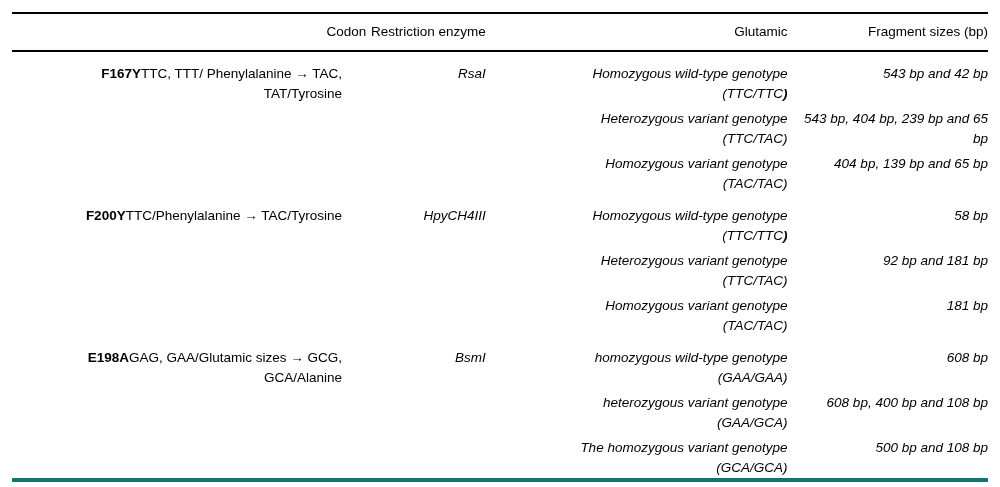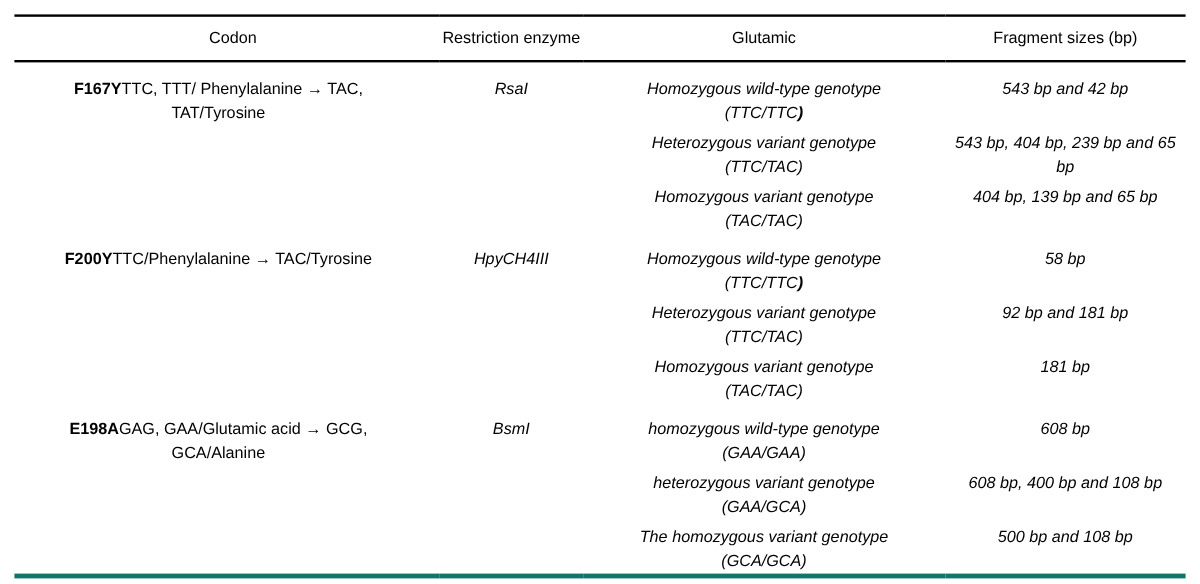--- a/index.html
+++ b/index.html
@@ -31,21 +31,21 @@
     border-collapse: collapse;
     font-size: 13.5px;
     line-height: 20px;
   }
 
   table.restriction-table td,
   table.restriction-table th {
     padding: 0;
     margin: 0;
     vertical-align: top;
-    text-align: center;
+    text-align: right;
     font-weight: normal;
   }
 
   
   thead tr.header-row th {
     border-top: 2px solid #000;
     border-bottom: 2px solid #000;
     padding-top: 8px;
     padding-bottom: 8px;
   }
@@ -168,21 +168,21 @@
           <span class="frag-stack">
             <span class="frag-item h2">58 bp</span>
             <span class="frag-item h2">92 bp and 181 bp</span>
             <span class="frag-item h2">181 bp</span>
           </span>
         </td>
       </tr>
 
       <tr class="group-row last-group">
         <td class="col-codon">
-          <span class="codon-text"><span class="codon-code">E198A</span><span>GAG, GAA/Glutamic acid → GCG, GCA/Alanine</span></span>
+          <span class="codon-text"><span class="codon-code">E198A</span><span>GAG, GAA/Glutamic sizes → GCG, GCA/Alanine</span></span>
         </td>
         <td class="col-enzyme">
           <span class="enzyme-name">BsmI</span>
         </td>
         <td class="col-genotype">
           <span class="geno-stack">
             <span class="geno-item h2">
               <span class="geno-line">homozygous wild-type genotype</span>
               <span class="geno-line"><span>(GAA/GAA)</span><span class="geno-paren-bold"></span></span>
             </span>

